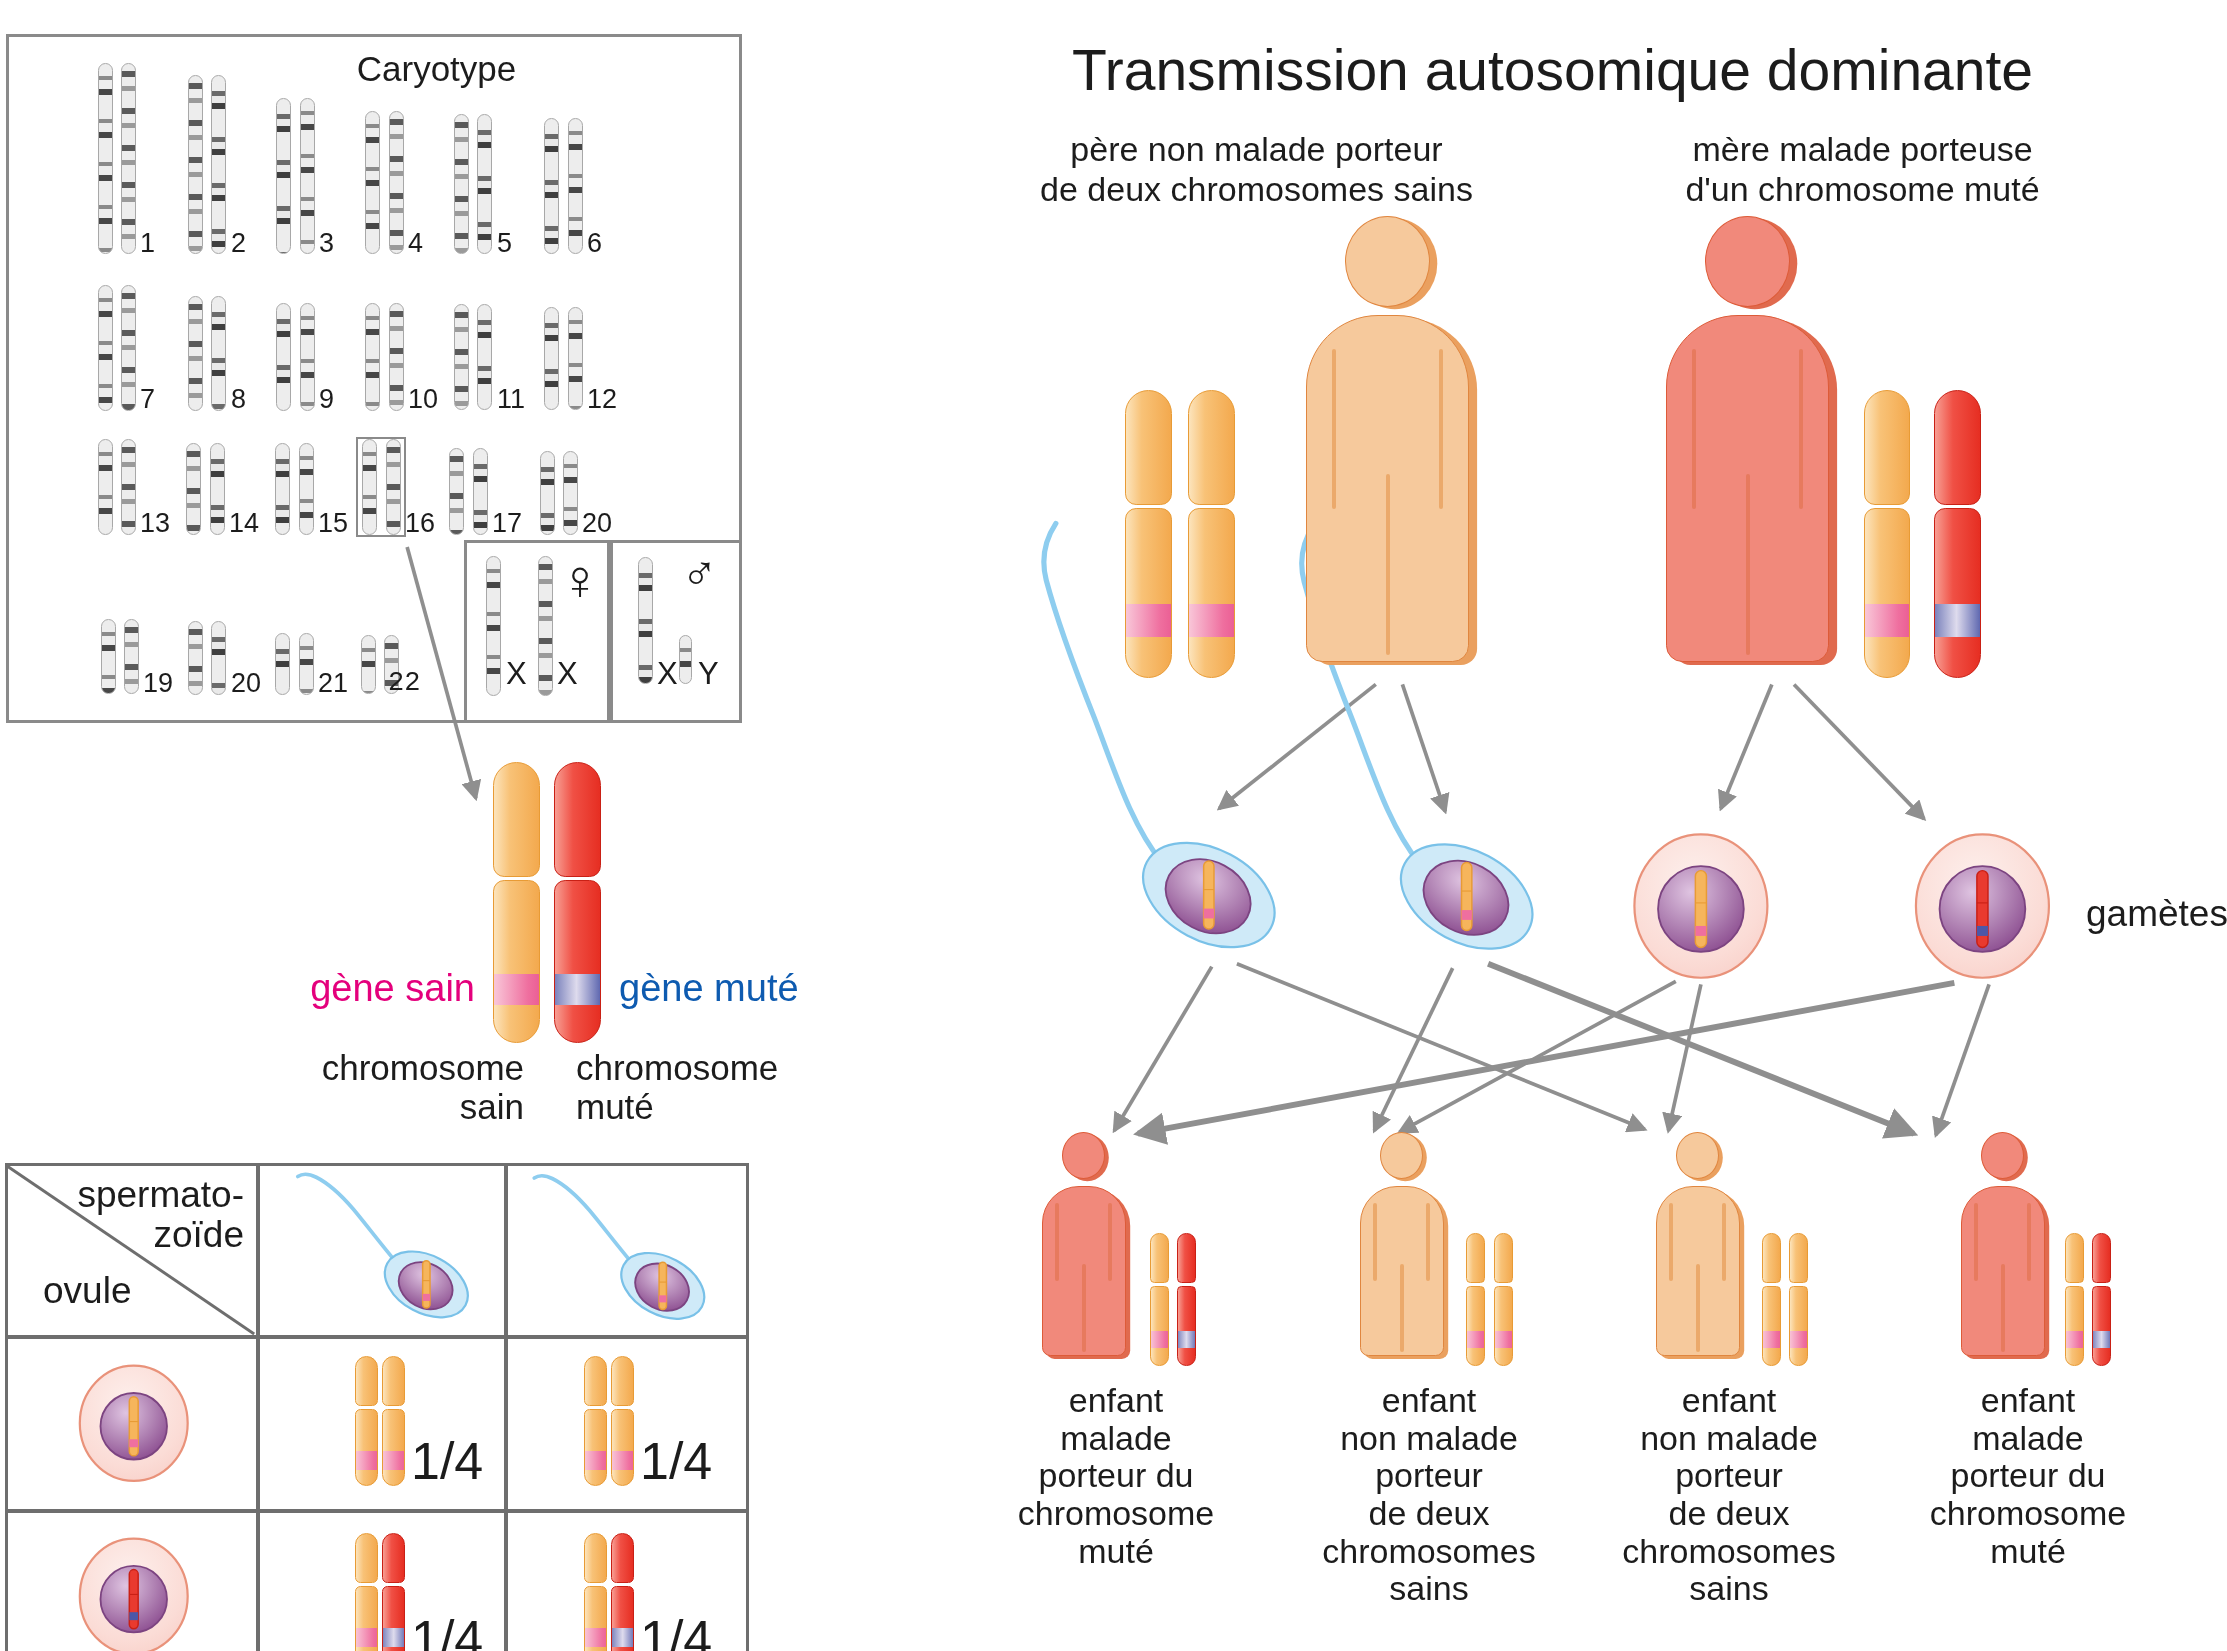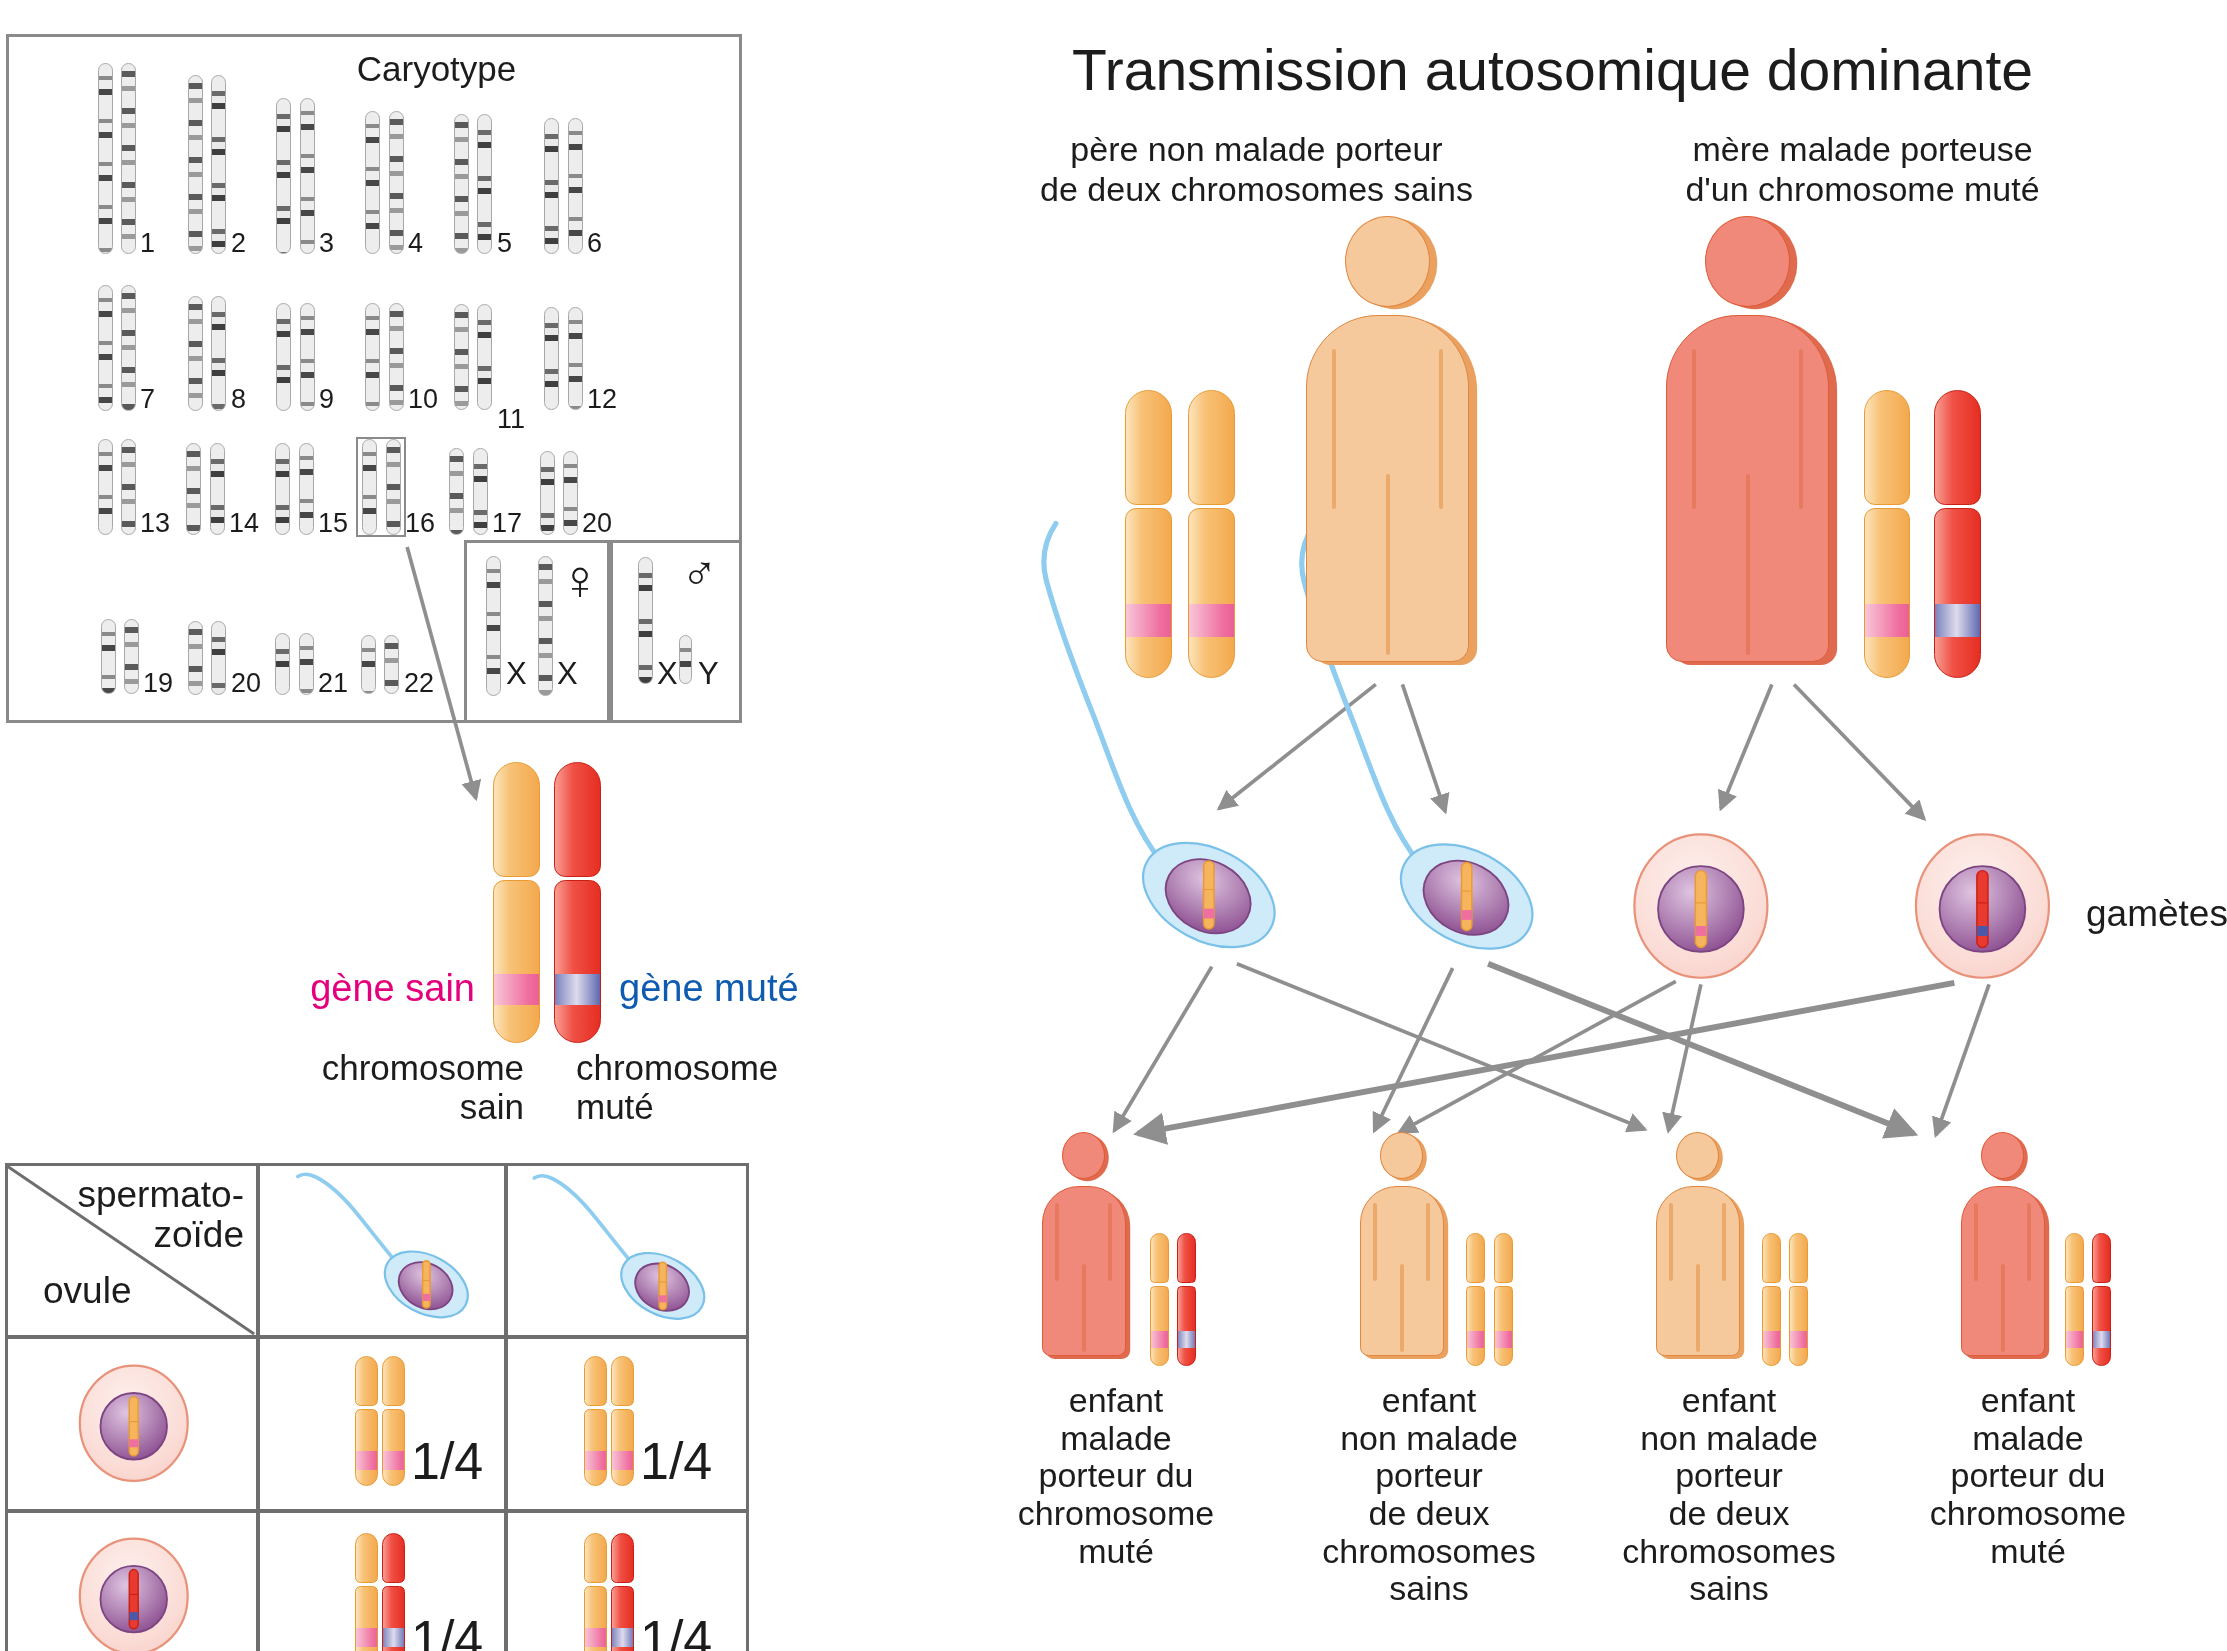--- a/index.html
+++ b/index.html
@@ -216,21 +216,21 @@
       <div style="position: absolute; left: 211px; top: 268px; width: 15px; height: 115px; background: repeating-linear-gradient(rgb(237, 237, 237) 0px, rgb(237, 237, 237) 15px, rgb(106, 106, 106) 15px, rgb(106, 106, 106) 20px, rgb(233, 233, 233) 20px, rgb(233, 233, 233) 27px, rgb(63, 63, 63) 27px, rgb(63, 63, 63) 33px, rgb(237, 237, 237) 33px, rgb(237, 237, 237) 46px); border: 1.1px solid rgb(168, 168, 168); border-radius: 7.4px;"></div>
       <div style="position: absolute; left: 231px; top: 356px; font-size: 27px; color: rgb(28, 28, 28);">8</div>
       <div style="position: absolute; left: 276px; top: 275px; width: 15px; height: 108px; background: repeating-linear-gradient(rgb(237, 237, 237) 0px, rgb(237, 237, 237) 15px, rgb(106, 106, 106) 15px, rgb(106, 106, 106) 20px, rgb(233, 233, 233) 20px, rgb(233, 233, 233) 27px, rgb(63, 63, 63) 27px, rgb(63, 63, 63) 33px, rgb(237, 237, 237) 33px, rgb(237, 237, 237) 46px); border: 1.1px solid rgb(168, 168, 168); border-radius: 7.4px;"></div>
       <div style="position: absolute; left: 300px; top: 275px; width: 15px; height: 108px; background: repeating-linear-gradient(rgb(237, 237, 237) 0px, rgb(237, 237, 237) 12px, rgb(138, 138, 138) 12px, rgb(138, 138, 138) 16.3px, rgb(237, 237, 237) 16.3px, rgb(237, 237, 237) 25px, rgb(71, 71, 71) 25px, rgb(71, 71, 71) 31px, rgb(237, 237, 237) 31px, rgb(237, 237, 237) 43px); border: 1.1px solid rgb(168, 168, 168); border-radius: 7.4px;"></div>
       <div style="position: absolute; left: 319px; top: 356px; font-size: 27px; color: rgb(28, 28, 28);">9</div>
       <div style="position: absolute; left: 365px; top: 275px; width: 15px; height: 108px; background: repeating-linear-gradient(rgb(237, 237, 237) 0px, rgb(237, 237, 237) 12px, rgb(138, 138, 138) 12px, rgb(138, 138, 138) 16.3px, rgb(237, 237, 237) 16.3px, rgb(237, 237, 237) 25px, rgb(71, 71, 71) 25px, rgb(71, 71, 71) 31px, rgb(237, 237, 237) 31px, rgb(237, 237, 237) 43px); border: 1.1px solid rgb(168, 168, 168); border-radius: 7.4px;"></div>
       <div style="position: absolute; left: 389px; top: 275px; width: 15px; height: 108px; background: repeating-linear-gradient(rgb(237, 237, 237) 0px, rgb(237, 237, 237) 7.4px, rgb(90, 90, 90) 7.4px, rgb(90, 90, 90) 12.6px, rgb(237, 237, 237) 12.6px, rgb(237, 237, 237) 22px, rgb(154, 154, 154) 22px, rgb(154, 154, 154) 27px, rgb(237, 237, 237) 27px, rgb(237, 237, 237) 37px); border: 1.1px solid rgb(168, 168, 168); border-radius: 7.4px;"></div>
       <div style="position: absolute; left: 408px; top: 356px; font-size: 27px; color: rgb(28, 28, 28);">10</div>
       <div style="position: absolute; left: 454px; top: 276px; width: 15px; height: 106px; background: repeating-linear-gradient(rgb(237, 237, 237) 0px, rgb(237, 237, 237) 7.4px, rgb(90, 90, 90) 7.4px, rgb(90, 90, 90) 12.6px, rgb(237, 237, 237) 12.6px, rgb(237, 237, 237) 22px, rgb(154, 154, 154) 22px, rgb(154, 154, 154) 27px, rgb(237, 237, 237) 27px, rgb(237, 237, 237) 37px); border: 1.1px solid rgb(168, 168, 168); border-radius: 7.4px;"></div>
       <div style="position: absolute; left: 477px; top: 276px; width: 15px; height: 106px; background: repeating-linear-gradient(rgb(237, 237, 237) 0px, rgb(237, 237, 237) 15px, rgb(106, 106, 106) 15px, rgb(106, 106, 106) 20px, rgb(233, 233, 233) 20px, rgb(233, 233, 233) 27px, rgb(63, 63, 63) 27px, rgb(63, 63, 63) 33px, rgb(237, 237, 237) 33px, rgb(237, 237, 237) 46px); border: 1.1px solid rgb(168, 168, 168); border-radius: 7.4px;"></div>
-      <div style="position: absolute; left: 497px; top: 376px; font-size: 27px; color: rgb(28, 28, 28);">11</div>
+      <div style="position: absolute; left: 497px; top: 356px; font-size: 27px; color: rgb(28, 28, 28);">11</div>
       <div style="position: absolute; left: 544px; top: 279px; width: 15px; height: 103px; background: repeating-linear-gradient(rgb(237, 237, 237) 0px, rgb(237, 237, 237) 15px, rgb(106, 106, 106) 15px, rgb(106, 106, 106) 20px, rgb(233, 233, 233) 20px, rgb(233, 233, 233) 27px, rgb(63, 63, 63) 27px, rgb(63, 63, 63) 33px, rgb(237, 237, 237) 33px, rgb(237, 237, 237) 46px); border: 1.1px solid rgb(168, 168, 168); border-radius: 7.4px;"></div>
       <div style="position: absolute; left: 568px; top: 279px; width: 15px; height: 103px; background: repeating-linear-gradient(rgb(237, 237, 237) 0px, rgb(237, 237, 237) 12px, rgb(138, 138, 138) 12px, rgb(138, 138, 138) 16.3px, rgb(237, 237, 237) 16.3px, rgb(237, 237, 237) 25px, rgb(71, 71, 71) 25px, rgb(71, 71, 71) 31px, rgb(237, 237, 237) 31px, rgb(237, 237, 237) 43px); border: 1.1px solid rgb(168, 168, 168); border-radius: 7.4px;"></div>
       <div style="position: absolute; left: 587px; top: 356px; font-size: 27px; color: rgb(28, 28, 28);">12</div>
       <div style="position: absolute; left: 98px; top: 411px; width: 15px; height: 96px; background: repeating-linear-gradient(rgb(237, 237, 237) 0px, rgb(237, 237, 237) 12px, rgb(138, 138, 138) 12px, rgb(138, 138, 138) 16.3px, rgb(237, 237, 237) 16.3px, rgb(237, 237, 237) 25px, rgb(71, 71, 71) 25px, rgb(71, 71, 71) 31px, rgb(237, 237, 237) 31px, rgb(237, 237, 237) 43px); border: 1.1px solid rgb(168, 168, 168); border-radius: 7.4px;"></div>
       <div style="position: absolute; left: 121px; top: 411px; width: 15px; height: 96px; background: repeating-linear-gradient(rgb(237, 237, 237) 0px, rgb(237, 237, 237) 7.4px, rgb(90, 90, 90) 7.4px, rgb(90, 90, 90) 12.6px, rgb(237, 237, 237) 12.6px, rgb(237, 237, 237) 22px, rgb(154, 154, 154) 22px, rgb(154, 154, 154) 27px, rgb(237, 237, 237) 27px, rgb(237, 237, 237) 37px); border: 1.1px solid rgb(168, 168, 168); border-radius: 7.4px;"></div>
       <div style="position: absolute; left: 140px; top: 480px; font-size: 27px; color: rgb(28, 28, 28);">13</div>
       <div style="position: absolute; left: 186px; top: 415px; width: 15px; height: 92px; background: repeating-linear-gradient(rgb(237, 237, 237) 0px, rgb(237, 237, 237) 7.4px, rgb(90, 90, 90) 7.4px, rgb(90, 90, 90) 12.6px, rgb(237, 237, 237) 12.6px, rgb(237, 237, 237) 22px, rgb(154, 154, 154) 22px, rgb(154, 154, 154) 27px, rgb(237, 237, 237) 27px, rgb(237, 237, 237) 37px); border: 1.1px solid rgb(168, 168, 168); border-radius: 7.4px;"></div>
       <div style="position: absolute; left: 210px; top: 415px; width: 15px; height: 92px; background: repeating-linear-gradient(rgb(237, 237, 237) 0px, rgb(237, 237, 237) 15px, rgb(106, 106, 106) 15px, rgb(106, 106, 106) 20px, rgb(233, 233, 233) 20px, rgb(233, 233, 233) 27px, rgb(63, 63, 63) 27px, rgb(63, 63, 63) 33px, rgb(237, 237, 237) 33px, rgb(237, 237, 237) 46px); border: 1.1px solid rgb(168, 168, 168); border-radius: 7.4px;"></div>
       <div style="position: absolute; left: 229px; top: 480px; font-size: 27px; color: rgb(28, 28, 28);">14</div>
       <div style="position: absolute; left: 275px; top: 415px; width: 15px; height: 92px; background: repeating-linear-gradient(rgb(237, 237, 237) 0px, rgb(237, 237, 237) 15px, rgb(106, 106, 106) 15px, rgb(106, 106, 106) 20px, rgb(233, 233, 233) 20px, rgb(233, 233, 233) 27px, rgb(63, 63, 63) 27px, rgb(63, 63, 63) 33px, rgb(237, 237, 237) 33px, rgb(237, 237, 237) 46px); border: 1.1px solid rgb(168, 168, 168); border-radius: 7.4px;"></div>
@@ -249,21 +249,21 @@
       <div style="position: absolute; left: 124px; top: 591px; width: 15px; height: 75px; background: repeating-linear-gradient(rgb(237, 237, 237) 0px, rgb(237, 237, 237) 7.4px, rgb(90, 90, 90) 7.4px, rgb(90, 90, 90) 12.6px, rgb(237, 237, 237) 12.6px, rgb(237, 237, 237) 22px, rgb(154, 154, 154) 22px, rgb(154, 154, 154) 27px, rgb(237, 237, 237) 27px, rgb(237, 237, 237) 37px); border: 1.1px solid rgb(168, 168, 168); border-radius: 7.4px;"></div>
       <div style="position: absolute; left: 143px; top: 640px; font-size: 27px; color: rgb(28, 28, 28);">19</div>
       <div style="position: absolute; left: 188px; top: 593px; width: 15px; height: 74px; background: repeating-linear-gradient(rgb(237, 237, 237) 0px, rgb(237, 237, 237) 7.4px, rgb(90, 90, 90) 7.4px, rgb(90, 90, 90) 12.6px, rgb(237, 237, 237) 12.6px, rgb(237, 237, 237) 22px, rgb(154, 154, 154) 22px, rgb(154, 154, 154) 27px, rgb(237, 237, 237) 27px, rgb(237, 237, 237) 37px); border: 1.1px solid rgb(168, 168, 168); border-radius: 7.4px;"></div>
       <div style="position: absolute; left: 211px; top: 593px; width: 15px; height: 74px; background: repeating-linear-gradient(rgb(237, 237, 237) 0px, rgb(237, 237, 237) 15px, rgb(106, 106, 106) 15px, rgb(106, 106, 106) 20px, rgb(233, 233, 233) 20px, rgb(233, 233, 233) 27px, rgb(63, 63, 63) 27px, rgb(63, 63, 63) 33px, rgb(237, 237, 237) 33px, rgb(237, 237, 237) 46px); border: 1.1px solid rgb(168, 168, 168); border-radius: 7.4px;"></div>
       <div style="position: absolute; left: 231px; top: 640px; font-size: 27px; color: rgb(28, 28, 28);">20</div>
       <div style="position: absolute; left: 275px; top: 605px; width: 15px; height: 62px; background: repeating-linear-gradient(rgb(237, 237, 237) 0px, rgb(237, 237, 237) 15px, rgb(106, 106, 106) 15px, rgb(106, 106, 106) 20px, rgb(233, 233, 233) 20px, rgb(233, 233, 233) 27px, rgb(63, 63, 63) 27px, rgb(63, 63, 63) 33px, rgb(237, 237, 237) 33px, rgb(237, 237, 237) 46px); border: 1.1px solid rgb(168, 168, 168); border-radius: 7.4px;"></div>
       <div style="position: absolute; left: 299px; top: 605px; width: 15px; height: 62px; background: repeating-linear-gradient(rgb(237, 237, 237) 0px, rgb(237, 237, 237) 12px, rgb(138, 138, 138) 12px, rgb(138, 138, 138) 16.3px, rgb(237, 237, 237) 16.3px, rgb(237, 237, 237) 25px, rgb(71, 71, 71) 25px, rgb(71, 71, 71) 31px, rgb(237, 237, 237) 31px, rgb(237, 237, 237) 43px); border: 1.1px solid rgb(168, 168, 168); border-radius: 7.4px;"></div>
       <div style="position: absolute; left: 318px; top: 640px; font-size: 27px; color: rgb(28, 28, 28);">21</div>
       <div style="position: absolute; left: 361px; top: 607px; width: 15px; height: 59px; background: repeating-linear-gradient(rgb(237, 237, 237) 0px, rgb(237, 237, 237) 12px, rgb(138, 138, 138) 12px, rgb(138, 138, 138) 16.3px, rgb(237, 237, 237) 16.3px, rgb(237, 237, 237) 25px, rgb(71, 71, 71) 25px, rgb(71, 71, 71) 31px, rgb(237, 237, 237) 31px, rgb(237, 237, 237) 43px); border: 1.1px solid rgb(168, 168, 168); border-radius: 7.4px;"></div>
       <div style="position: absolute; left: 384px; top: 607px; width: 15px; height: 59px; background: repeating-linear-gradient(rgb(237, 237, 237) 0px, rgb(237, 237, 237) 7.4px, rgb(90, 90, 90) 7.4px, rgb(90, 90, 90) 12.6px, rgb(237, 237, 237) 12.6px, rgb(237, 237, 237) 22px, rgb(154, 154, 154) 22px, rgb(154, 154, 154) 27px, rgb(237, 237, 237) 27px, rgb(237, 237, 237) 37px); border: 1.1px solid rgb(168, 168, 168); border-radius: 7.4px;"></div>
-      <div style="position: absolute; left: 404px; top: 640px; font-size: 27px; color: rgb(28, 28, 28);">22</div>
+      <div style="position: absolute; left: 388px; top: 640px; font-size: 27px; color: rgb(28, 28, 28); font-family: Liberation Mono, monospace;">22</div>
       <div style="position: absolute; left: 486px; top: 528px; width: 15px; height: 140px; background: repeating-linear-gradient(rgb(237, 237, 237) 0px, rgb(237, 237, 237) 12px, rgb(138, 138, 138) 12px, rgb(138, 138, 138) 16.3px, rgb(237, 237, 237) 16.3px, rgb(237, 237, 237) 25px, rgb(71, 71, 71) 25px, rgb(71, 71, 71) 31px, rgb(237, 237, 237) 31px, rgb(237, 237, 237) 43px); border: 1.1px solid rgb(168, 168, 168); border-radius: 7.4px;"></div>
       <div style="position: absolute; left: 538px; top: 528px; width: 15px; height: 140px; background: repeating-linear-gradient(rgb(237, 237, 237) 0px, rgb(237, 237, 237) 7.4px, rgb(90, 90, 90) 7.4px, rgb(90, 90, 90) 12.6px, rgb(237, 237, 237) 12.6px, rgb(237, 237, 237) 22px, rgb(154, 154, 154) 22px, rgb(154, 154, 154) 27px, rgb(237, 237, 237) 27px, rgb(237, 237, 237) 37px); border: 1.1px solid rgb(168, 168, 168); border-radius: 7.4px;"></div>
       <div style="position: absolute; left: 638px; top: 529px; width: 15px; height: 127px; background: repeating-linear-gradient(rgb(237, 237, 237) 0px, rgb(237, 237, 237) 15px, rgb(106, 106, 106) 15px, rgb(106, 106, 106) 20px, rgb(233, 233, 233) 20px, rgb(233, 233, 233) 27px, rgb(63, 63, 63) 27px, rgb(63, 63, 63) 33px, rgb(237, 237, 237) 33px, rgb(237, 237, 237) 46px); border: 1.1px solid rgb(168, 168, 168); border-radius: 7.4px;"></div>
       <div style="position: absolute; left: 679px; top: 607px; width: 13.3px; height: 49px; background: repeating-linear-gradient(rgb(237, 237, 237) 0px, rgb(237, 237, 237) 12px, rgb(138, 138, 138) 12px, rgb(138, 138, 138) 16.3px, rgb(237, 237, 237) 16.3px, rgb(237, 237, 237) 25px, rgb(71, 71, 71) 25px, rgb(71, 71, 71) 31px, rgb(237, 237, 237) 31px, rgb(237, 237, 237) 43px); border: 1.1px solid rgb(168, 168, 168); border-radius: 6.7px;"></div>
       <div style="position: absolute; left: 506px; top: 628px; font-size: 31px; color: rgb(28, 28, 28);">X</div>
       <div style="position: absolute; left: 557px; top: 628px; font-size: 31px; color: rgb(28, 28, 28);">X</div>
       <div style="position: absolute; left: 657px; top: 628px; font-size: 31px; color: rgb(28, 28, 28);">X</div>
       <div style="position: absolute; left: 698px; top: 628px; font-size: 31px; color: rgb(28, 28, 28);">Y</div>
       <div style="position: absolute; left: 493px; top: 734px; width: 47px; height: 281px;">
         <div style="position: absolute; left: 0px; top: 0px; width: 47px; height: 115px; background: linear-gradient(90deg, rgb(252, 228, 188) 0%, rgb(248, 194, 119) 35%, rgb(243, 169, 78) 100%); border: 1.5px solid rgb(232, 155, 53); border-radius: 24px 24px 11.4px 11.4px;"></div>

